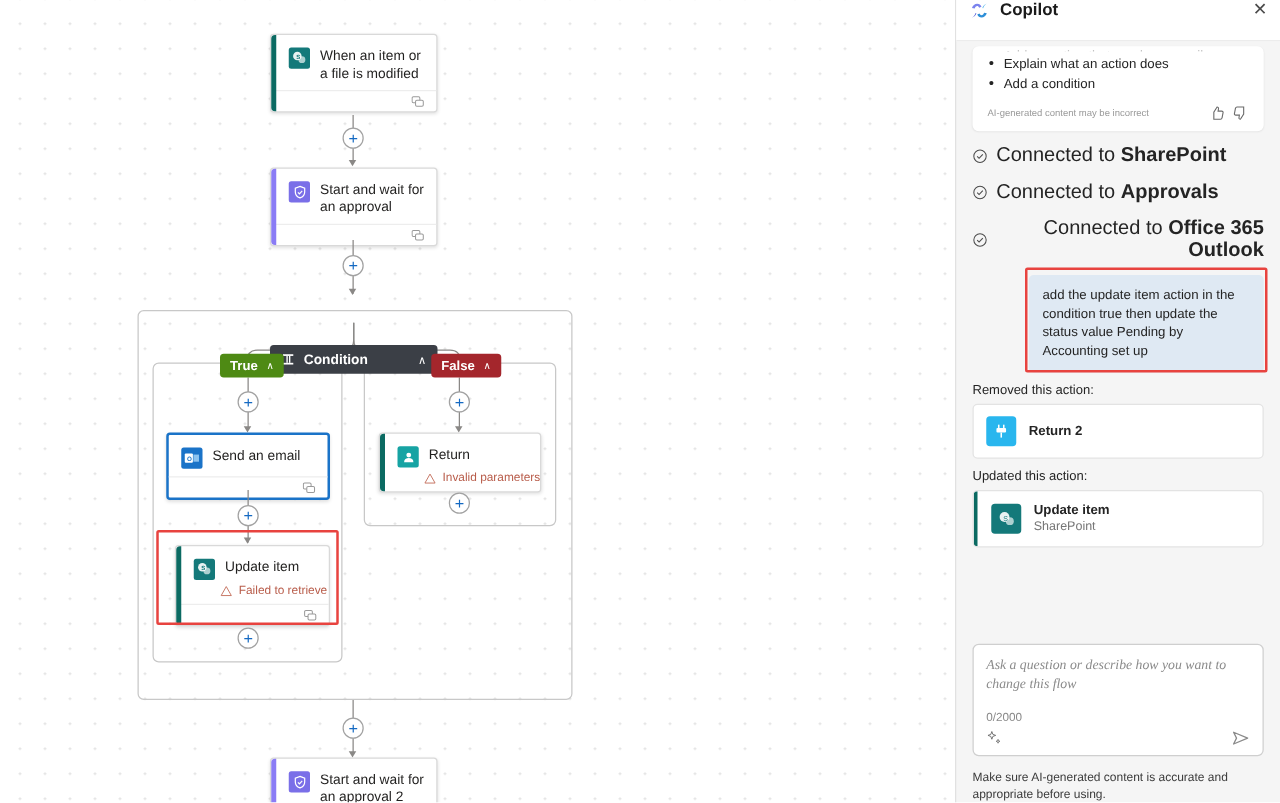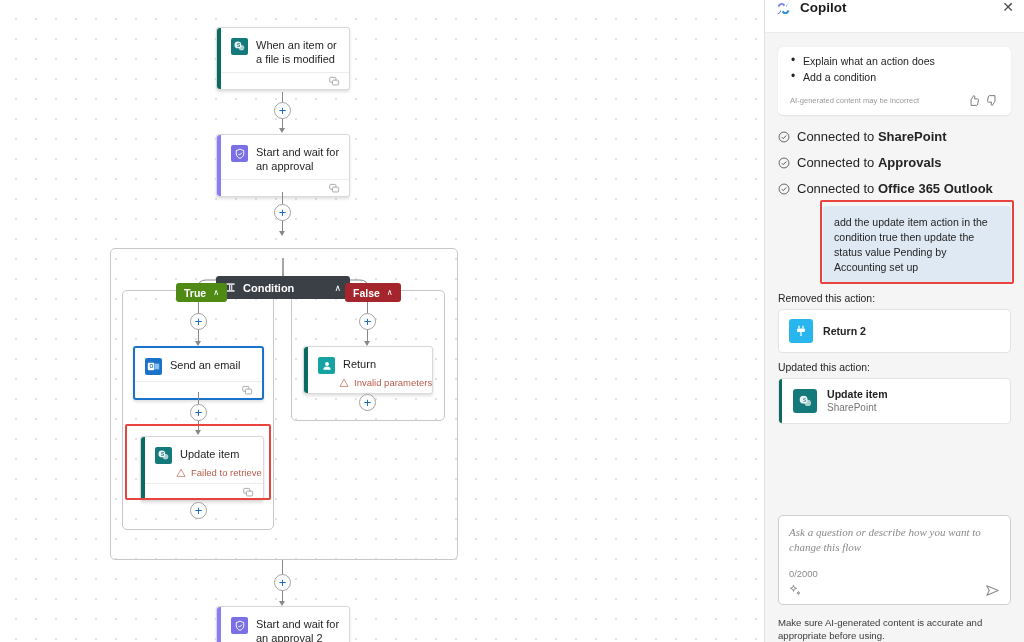--- a/index.html
+++ b/index.html
@@ -91,39 +91,39 @@
   .cp-header {
     height: 33px; background: #fff; border-bottom: 1px solid #ececec;
     display: flex; align-items: flex-start; padding: 0 10px; gap: 8px; flex: 0 0 33px;
   }
   .cp-title { font-size: 13.5px; font-weight: bold; color: #1b1b1b; }
   .cp-close { margin-left: auto; font-size: 14px; color: #4a4a4a; cursor: pointer; line-height: 1; }
   .cp-scroll { flex: 1; overflow: hidden; position: relative; padding: 0 10px; }
 
   .msg-card {
     background: #fff; border-radius: 5px; padding: 0 12px 8px 12px;
-    margin: 14px 3px; box-shadow: 0 .6px 1.6px rgba(0,0,0,.08);
+    margin: 4px 3px; box-shadow: 0 .6px 1.6px rgba(0,0,0,.08);
   }
   .bullets { list-style: none; padding: 0; margin: 0 0 9px 0; }
   .bullets li {
     position: relative; padding-left: 13px; font-size: 10.6px;
     color: #242424; line-height: 16px;
   }
   .bullets li::before {
     content: "•"; position: absolute; left: 1px; top: -1px; font-size: 12px; color: #242424;
   }
   .bullets li.clipped { height: 4px; overflow: hidden; opacity: .55; margin-bottom: 2px; }
   .msg-para { font-size: 10.6px; color: #242424; line-height: 15.5px; margin-bottom: 10px; }
   .msg-foot { display: flex; align-items: center; gap: 6px; }
   .disclaimer { font-size: 7.6px; color: #9a9a9a; flex: 1; }
   .thumb { width: 13px; height: 13px; color: #6b6b6b; cursor: pointer; }
 
   .conn-row {
     display: flex; align-items: center; gap: 7px;
-    font-size: 13px; color: #242424; padding: 0 3px; margin-top: 11px; text-align: right;
+    font-size: 16px; color: #242424; padding: 0 3px; margin-top: 11px; text-align: right;
   }
   .conn-row b { font-weight: bold; }
   .check { width: 12px; height: 12px; flex: 0 0 12px; color: #4a4a4a; }
 
   .user-msg {
     background: #dfe9f3; border-radius: 4px; padding: 9px 11px;
     font-size: 10.6px; color: #242424; line-height: 15px;
   }
 
   .sec-label { font-size: 10.4px; color: #242424; margin: 9px 0 5px 3px; }

